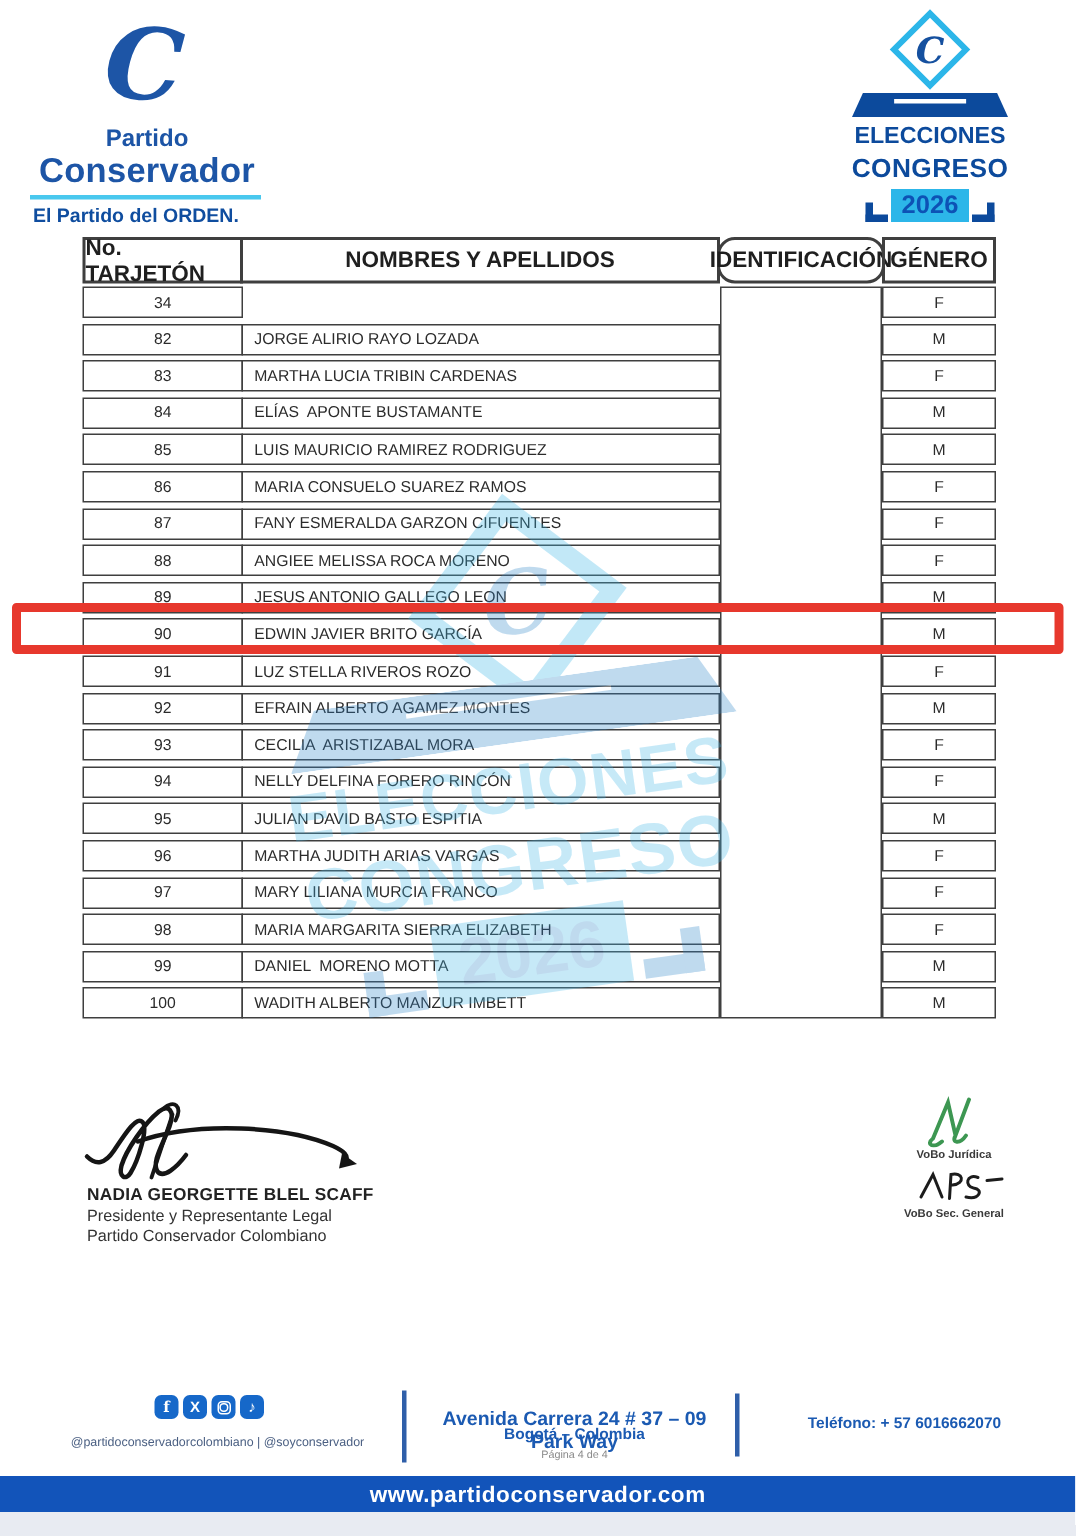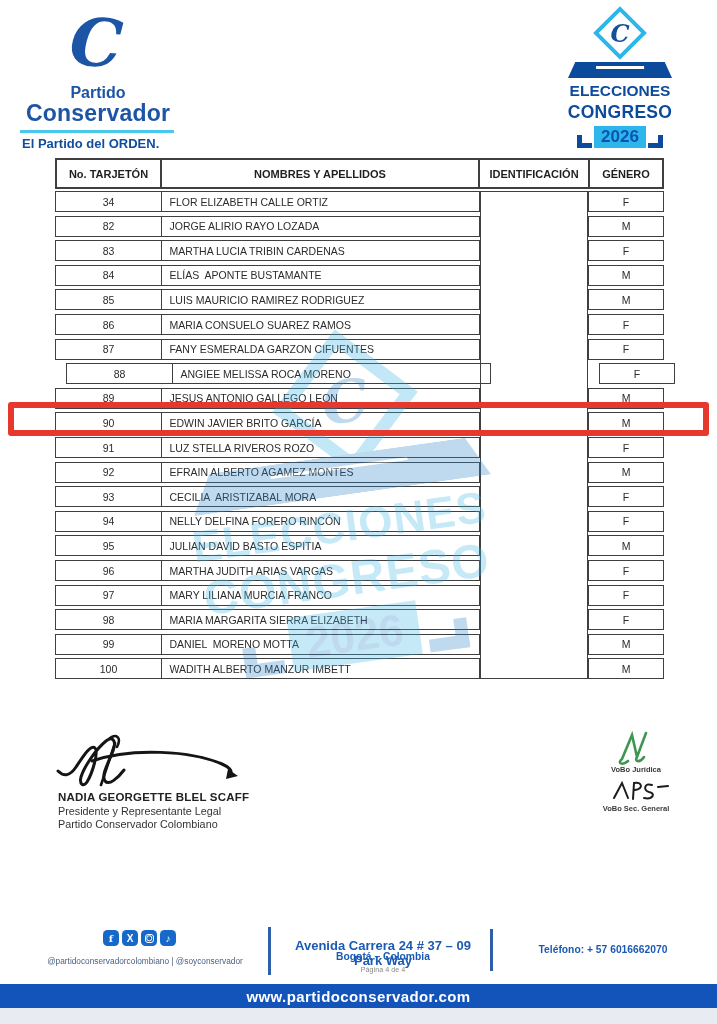--- a/index.html
+++ b/index.html
@@ -56,24 +56,24 @@
   .watermark .year-row { top:258px; }
   .watermark .bracket { width:40px; height:30px; }
   .watermark .bracket.l { border-left:13px solid #2f86c9; border-bottom:13px solid #2f86c9; margin-right:8px; }
   .watermark .bracket.r { border-right:13px solid #2f86c9; border-bottom:13px solid #2f86c9; margin-left:8px; }
   .watermark .year-box { background:#45b8e8; color:#2f86c9; font-size:44px; padding:2px 16px; }
 
   
   .tbl { position:absolute; left:55px; top:158px; width:609px; height:530px; z-index:2; }
   .thead { position:absolute; left:0; top:0; width:609px; height:31px; }
   .th { position:absolute; top:0; height:31px; border:2px solid #3f3f3f; display:flex;
-        align-items:center; justify-content:center; font-weight:bold; font-size:11px; color:#1f1f1f; }
+        align-items:center; justify-content:center; font-weight:bold; font-size:15px; color:#1f1f1f; }
   .th1 { left:0; width:107px; }
   .th2 { left:105px; width:320px; }
-  .th3 { left:423px; width:112px; }
+  .th3 { left:423px; width:112px;border-radius:12px; }
   .th4 { left:533px; width:76px; }
   .rows { position:absolute; left:0; top:33px; width:609px; height:489px; }
   .idcol { position:absolute; left:425px; top:0; width:108px; height:488px; border:1.5px solid #3f3f3f; }
   .trow { position:absolute; left:0; width:609px; height:21px; }
   .cell { position:absolute; top:0; height:21px; border:1.5px solid #3f3f3f; display:flex;
           align-items:center; font-size:10.5px; color:#2b2b2b; }
   .c-no   { left:0; width:107px; justify-content:center; }
   .c-name { left:105.5px; width:319.5px; padding-left:8px; white-space:pre; }
   .c-gen  { left:533px; width:76px; justify-content:center; }
 
@@ -165,21 +165,20 @@
       <div class="th th1">No. TARJETÓN</div>
       <div class="th th2">NOMBRES Y APELLIDOS</div>
       <div class="th th3">IDENTIFICACIÓN</div>
       <div class="th th4">GÉNERO</div>
     </div>
     <div class="rows">
       <div class="idcol"></div>
 
     <div class="trow" style="top: 0px;">
       <div class="cell c-no">34</div>
-      <div class="cell c-name">FLOR ELIZABETH CALLE ORTIZ</div>
       <div class="cell c-gen">F</div>
     </div>
 
     <div class="trow" style="top: 24.6px;">
       <div class="cell c-no">82</div>
       <div class="cell c-name">JORGE ALIRIO RAYO LOZADA</div>
       <div class="cell c-gen">M</div>
     </div>
 
     <div class="trow" style="top: 49.2px;">
@@ -205,21 +204,21 @@
       <div class="cell c-name">MARIA CONSUELO SUAREZ RAMOS</div>
       <div class="cell c-gen">F</div>
     </div>
 
     <div class="trow" style="top: 147.6px;">
       <div class="cell c-no">87</div>
       <div class="cell c-name">FANY ESMERALDA GARZON CIFUENTES</div>
       <div class="cell c-gen">F</div>
     </div>
 
-    <div class="trow" style="top: 172.2px; margin-left: 11px;">
+    <div class="trow" style="top: 172.2px;">
       <div class="cell c-no">88</div>
       <div class="cell c-name">ANGIEE MELISSA ROCA MORENO</div>
       <div class="cell c-gen">F</div>
     </div>
 
     <div class="trow" style="top: 196.8px;">
       <div class="cell c-no">89</div>
       <div class="cell c-name">JESUS ANTONIO GALLEGO LEON</div>
       <div class="cell c-gen">M</div>
     </div>

